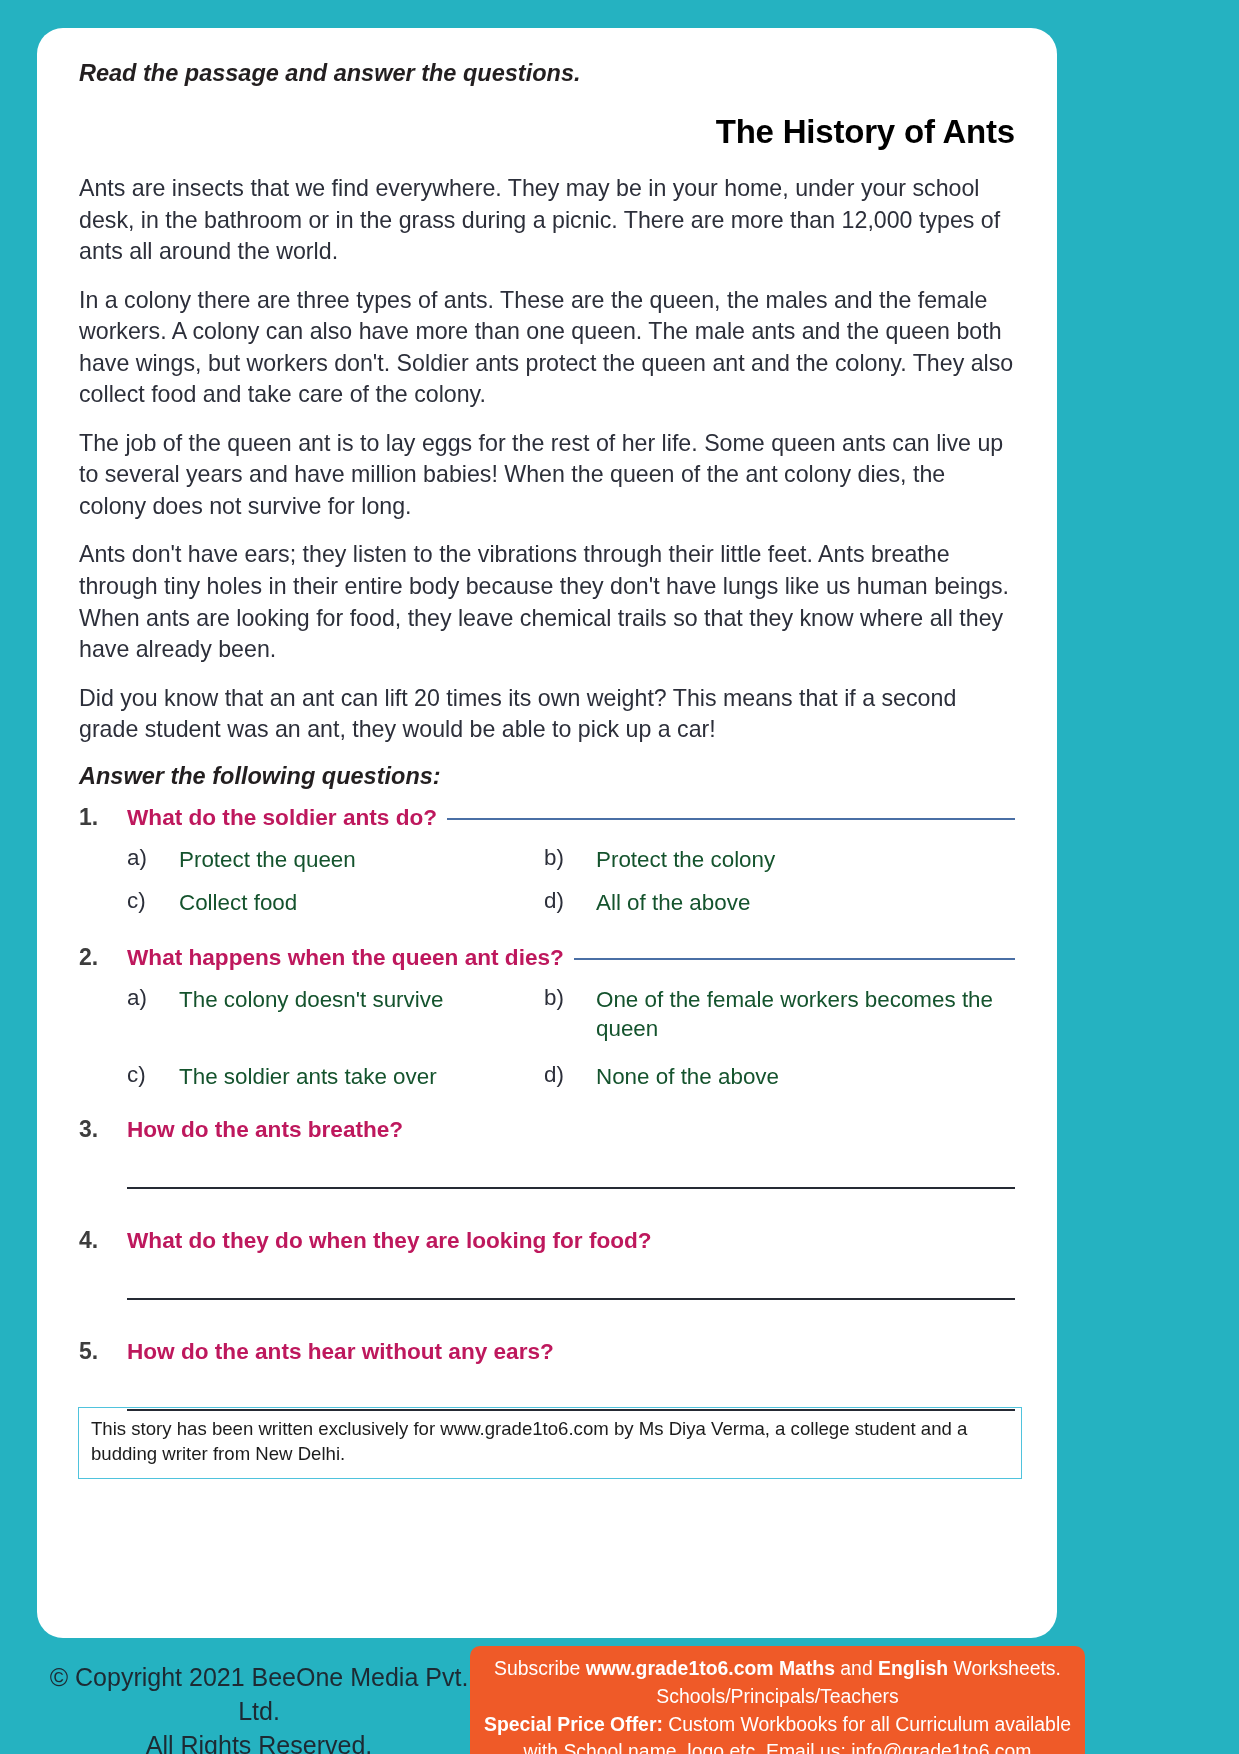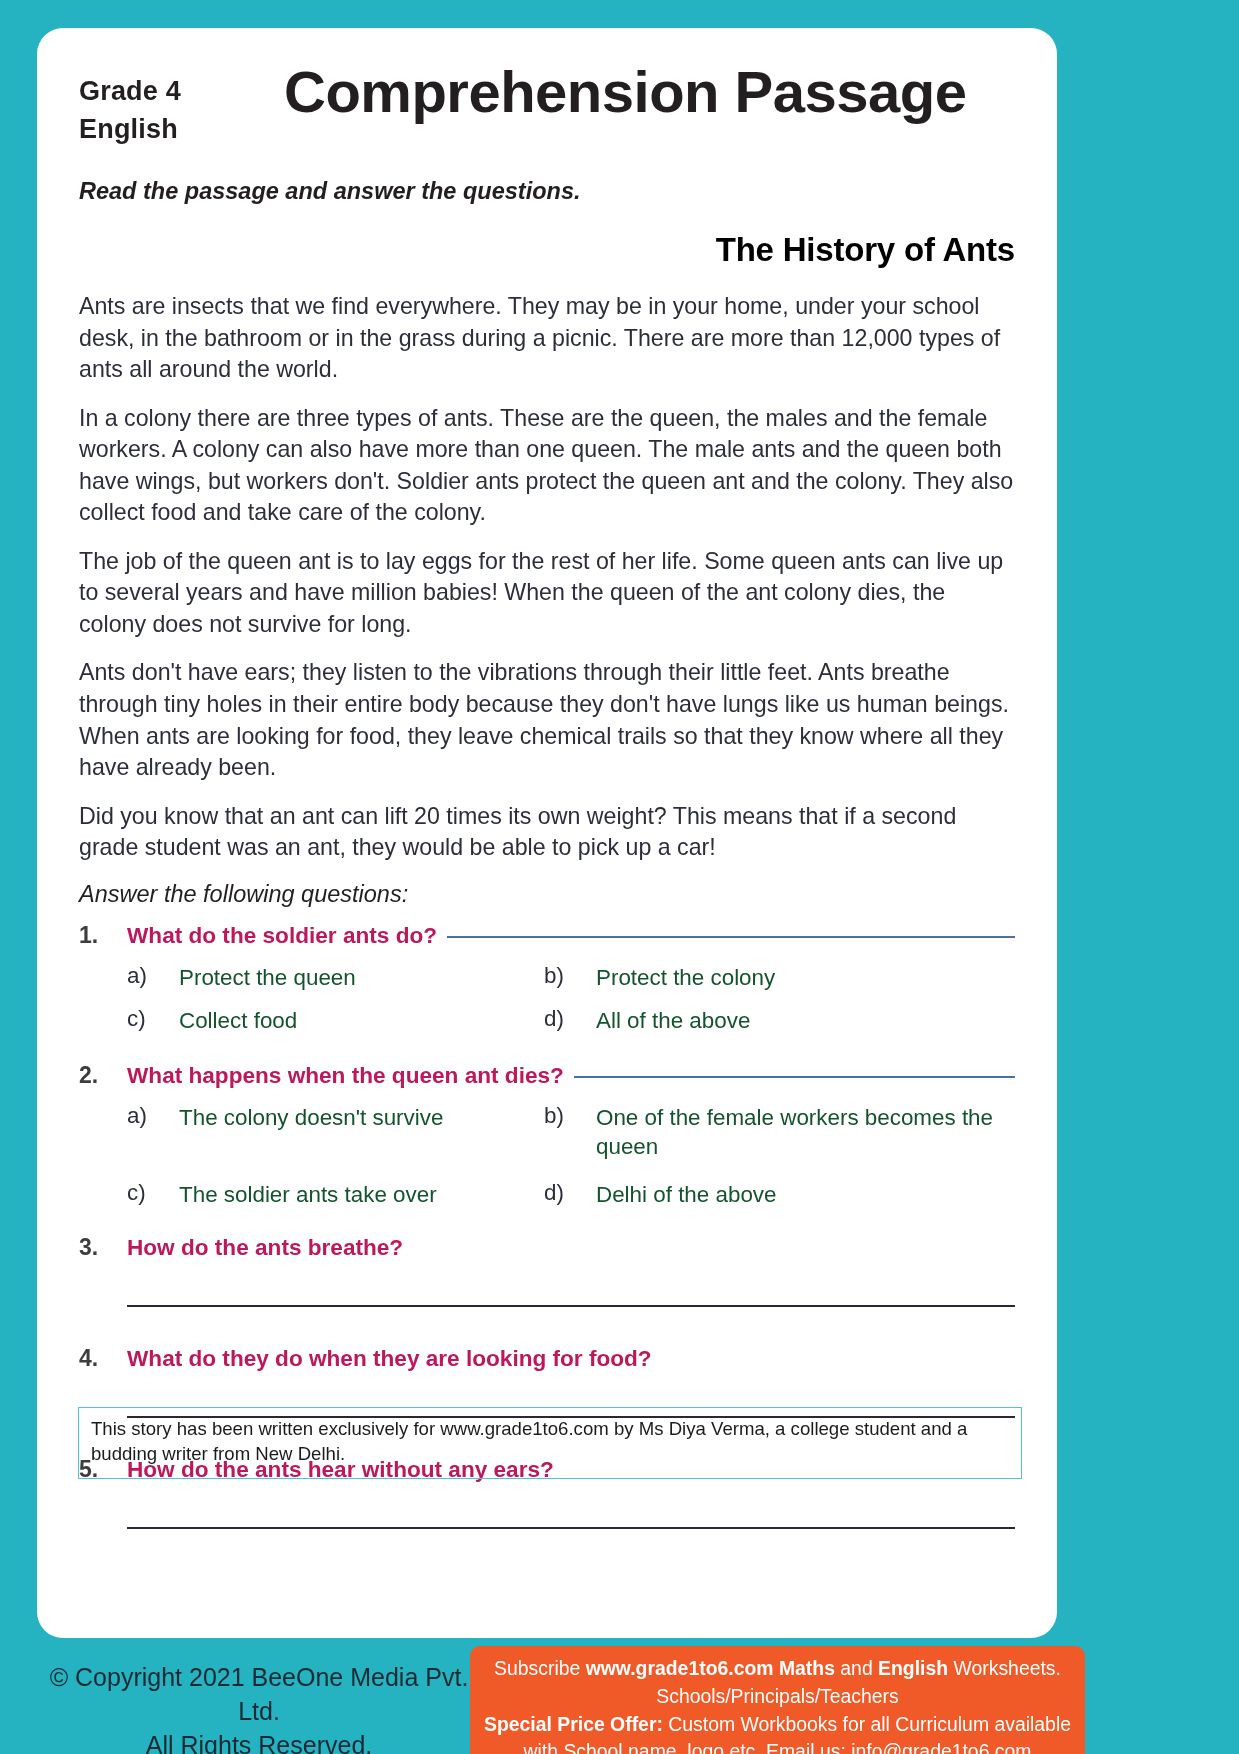--- a/index.html
+++ b/index.html
@@ -79,21 +79,21 @@
   .passage p {
     margin: 0 0 17px 0;
     font-size: 23.2px;
     line-height: 1.36;
     color: #2c2f3a;
     text-align: left;
   }
 
   .answer-head {
     font-size: 23.5px;
-    font-weight: normal;
+    font-weight: bold;
     font-style: italic;
     color: #231f20;
     margin-top: 16px;
     margin-bottom: 14px;
   }
 
   
   .q-row {
     display: flex;
     align-items: baseline;
@@ -196,27 +196,20 @@
     padding: 9px 14px 12px 14px;
     box-sizing: border-box;
   }
   .subscribe b { font-weight: bold; }
 </style>
 </head>
 <body>
 
 <div class="page">
 
-  <div class="header">
-    <div class="grade-block">
-      <div class="grade-line">Grade 4</div>
-      <div class="grade-line">English</div>
-    </div>
-    <div class="main-title">Comprehension Passage</div>
-  </div>
 
   <div class="instruction">Read the passage and answer the questions.</div>
 
   <div class="passage-title">The History of Ants</div>
 
   <div class="passage">
     <p>Ants are insects that we find everywhere. They may be in your home, under your school desk, in the bathroom or in the grass during a picnic. There are more than 12,000 types of ants all around the world.</p>
     <p>In a colony there are three types of ants. These are the queen, the males and the female workers. A colony can also have more than one queen. The male ants and the queen both have wings, but workers don't. Soldier ants protect the queen ant and the colony. They also collect food and take care of the colony.</p>
     <p>The job of the queen ant is to lay eggs for the rest of her life. Some queen ants can live up to several years and have million babies! When the queen of the ant colony dies, the colony does not survive for long.</p>
     <p>Ants don't have ears; they listen to the vibrations through their little feet. Ants breathe through tiny holes in their entire body because they don't have lungs like us human beings. When ants are looking for food, they leave chemical trails so that they know where all they have already been.</p>
@@ -266,21 +259,21 @@
       <span class="opt-label">One of the female workers becomes the queen</span>
     </div>
   </div>
   <div class="opts" style="margin-top:18px;">
     <div class="opt left">
       <span class="opt-letter">c)</span>
       <span class="opt-label">The soldier ants take over</span>
     </div>
     <div class="opt right">
       <span class="opt-letter">d)</span>
-      <span class="opt-label">Delhi of the above</span>
+      <span class="opt-label">None of the above</span>
     </div>
   </div>
 
   <div class="q-row" style="margin-top:24px;">
     <div class="q-num">3.</div>
     <div class="q-text">How do the ants breathe?</div>
   </div>
   <div class="ans-line"></div>
 
   <div class="q-row" style="margin-top:38px;">

